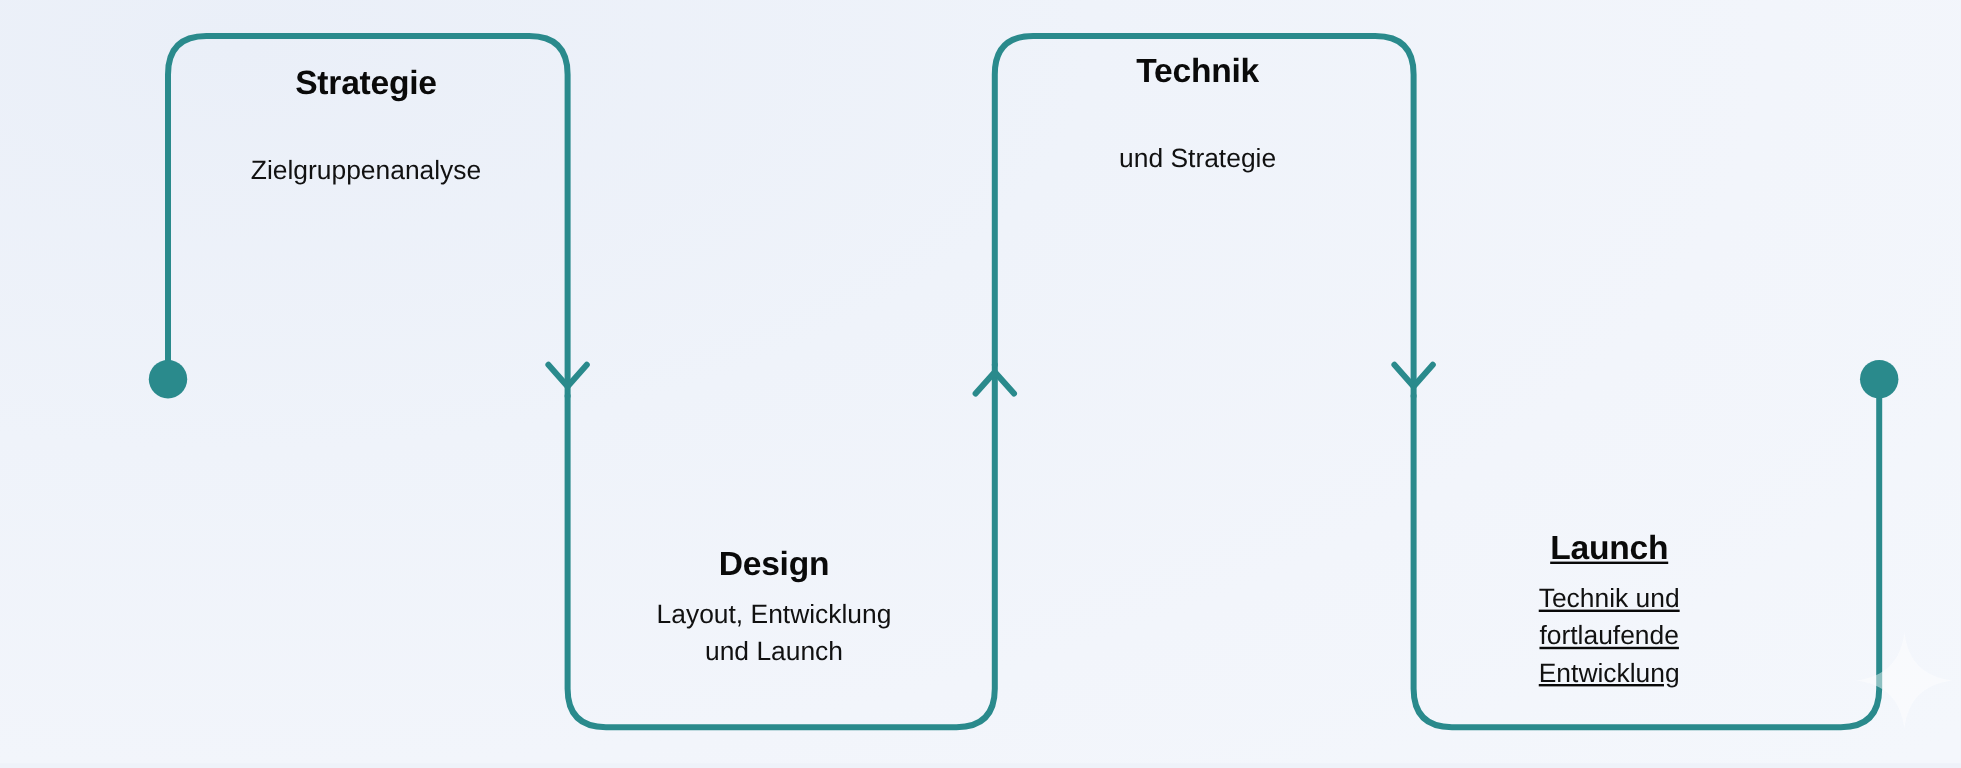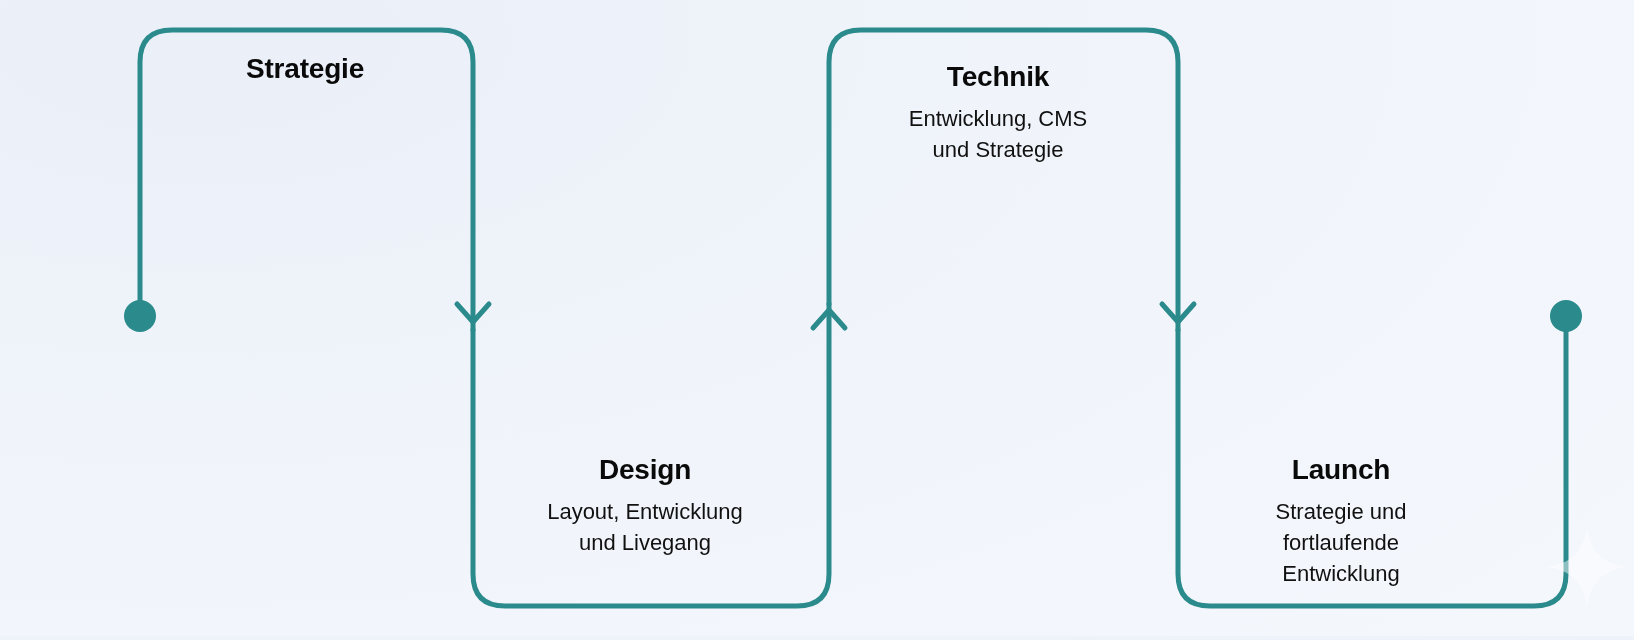--- a/index.html
+++ b/index.html
@@ -53,22 +53,22 @@
     font-size: 22px;
     font-weight: normal;
     line-height: 31px;
     color: #111111;
     margin: 0;
   }
 
   
   .step-1 { left: 155px;  top: 52px;  width: 300px; }
   .step-2 { left: 495px;  top: 453px; width: 300px; }
-  .step-3 { left: 848px;  top: 60px;  width: 300px; }
-  .step-4 { left: 1196px; top: 453px; width: 290px; }
+  .step-3 { left: 848px;  top: 42px;  width: 300px; }
+  .step-4 { left: 1196px; top: 440px; width: 290px; text-decoration: underline; }
 
   
   #sparkle {
     position: absolute;
     left: 1541px;
     top: 521px;
     width: 92px;
     height: 92px;
     pointer-events: none;
     opacity: 0.62;
@@ -98,43 +98,44 @@
     </g>
 
     <circle cx="140" cy="316" r="16" fill="#2a8a8c"></circle>
     <circle cx="1566" cy="316" r="16" fill="#2a8a8c"></circle>
   </svg>
 
   <div class="step step-1">
     <p class="step-title">Strategie</p>
     <p class="step-desc">
       <br>
+      <span>Zielgruppenanalyse</span>
     </p>
   </div>
 
   <div class="step step-2">
     <p class="step-title">Design</p>
     <p class="step-desc">
       <span>Layout, Entwicklung</span><br>
-      <span>und Livegang</span>
+      <span>und Launch</span>
     </p>
   </div>
 
   <div class="step step-3">
     <p class="step-title">Technik</p>
     <p class="step-desc">
-      <span>Entwicklung, CMS</span><br>
+      <br>
       <span>und Strategie</span>
     </p>
   </div>
 
   <div class="step step-4">
     <p class="step-title">Launch</p>
     <p class="step-desc">
-      <span>Strategie und</span><br>
+      <span>Technik und</span><br>
       <span>fortlaufende</span><br>
       <span>Entwicklung</span>
     </p>
   </div>
 
   <svg id="sparkle" viewBox="0 0 92 92">
     <path d="M46 6 C49 30 62 43 86 46 C62 49 49 62 46 86 C43 62 30 49 6 46 C30 43 43 30 46 6 Z" fill="#ffffff" opacity="0.75"></path>
   </svg>
 
 </div>

